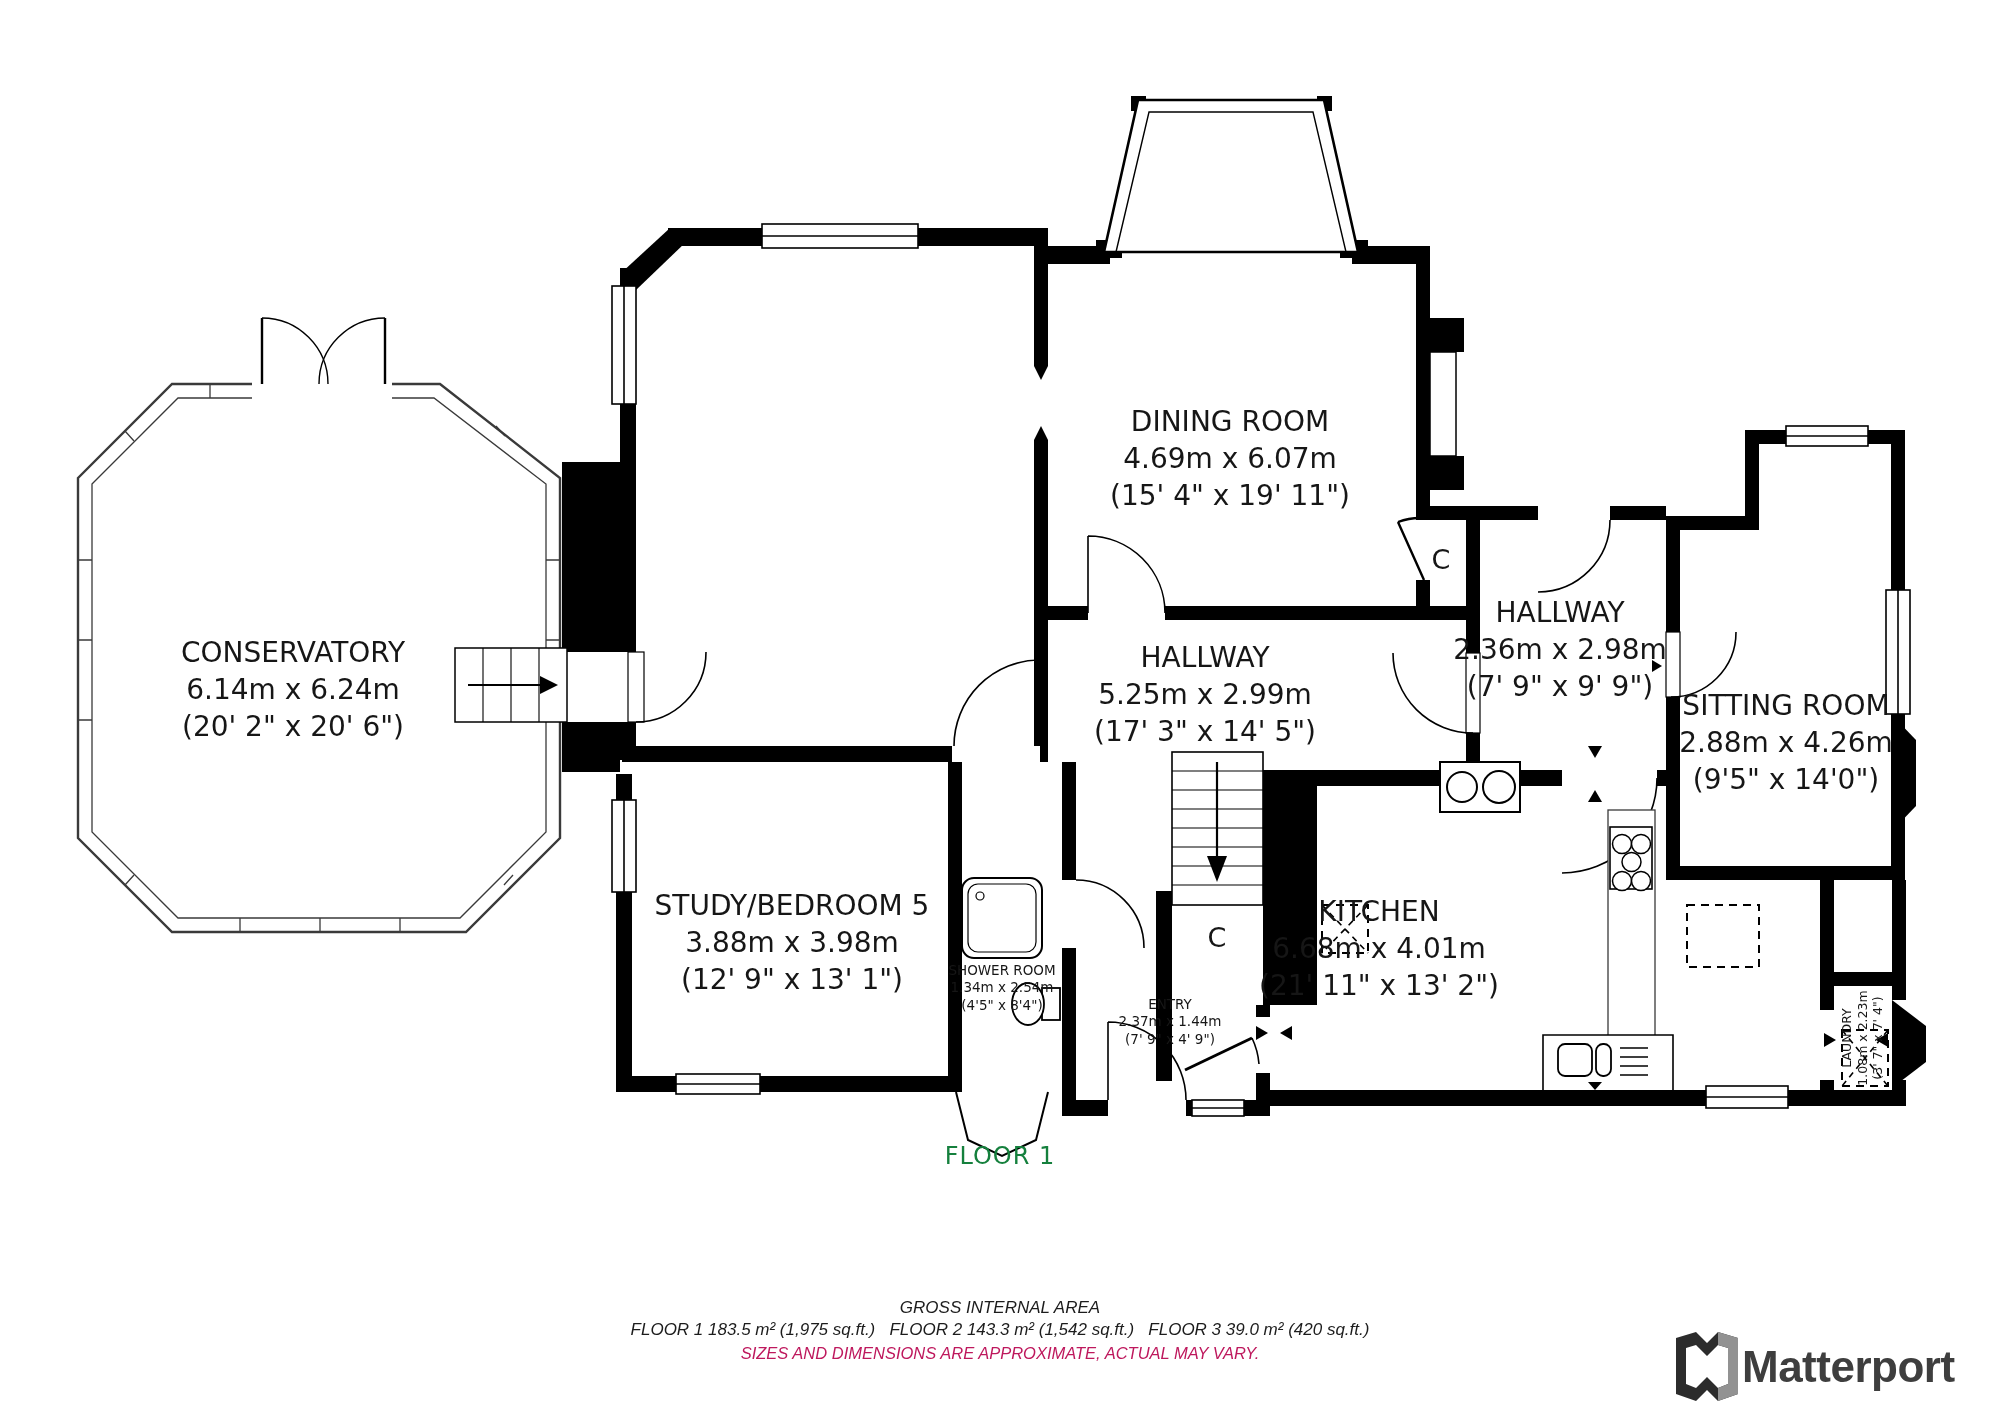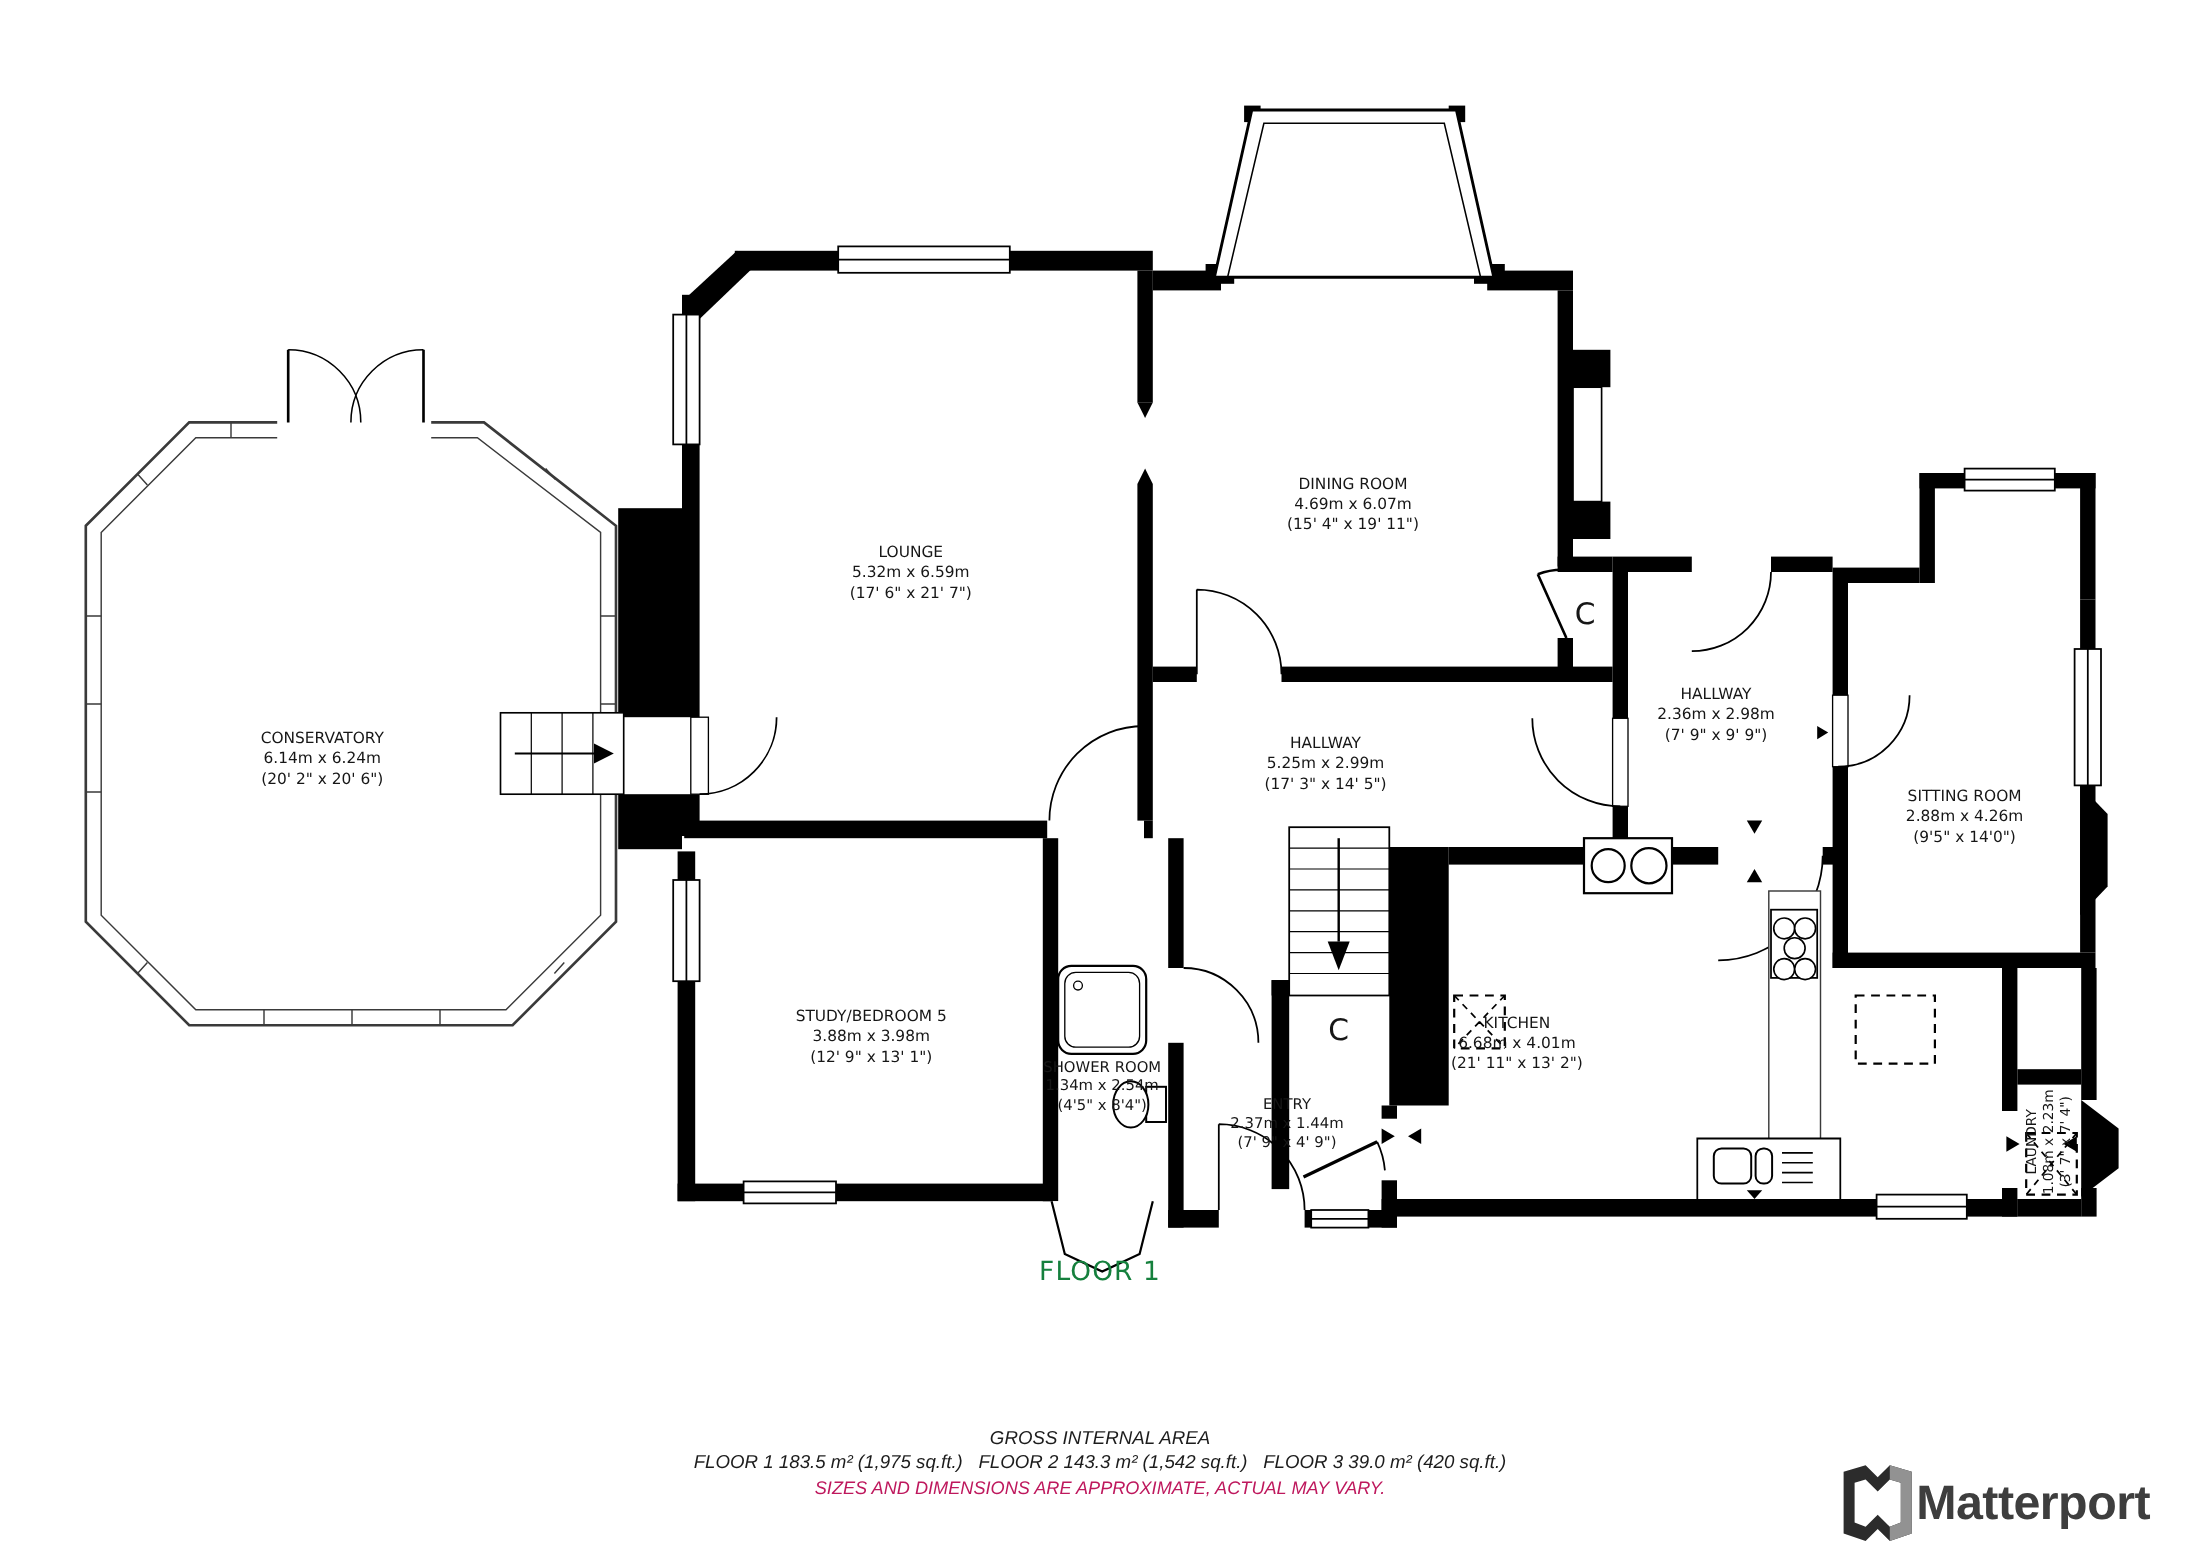--- a/index.html
+++ b/index.html
@@ -1,20 +1,20 @@
 <!DOCTYPE html>
 <html><head>
 <meta charset="utf-8">
 <style>
   html,body{margin:0;padding:0;background:#ffffff;}
   #page{position:relative;width:2000px;height:1414px;background:#fff;overflow:hidden;
         font-family:"DejaVu Sans",sans-serif;color:#1a1a1a;}
   #plan-svg{position:absolute;left:0;top:0;}
   .rlabel{position:absolute;transform:translate(-50%,-50%);text-align:center;
-          line-height:1.32;white-space:nowrap;font-size:14px;color:#161616;z-index:5;}
+          line-height:1.32;white-space:nowrap;font-size:28px;color:#161616;z-index:5;}
   .rlabel.small{font-size:13.5px;line-height:1.28;}
   .rlabel.tiny{font-size:12.5px;line-height:1.25;}
   .rlabel.rot{transform:translate(-50%,-50%) rotate(-90deg);}
   .clabel{position:absolute;transform:translate(-50%,-50%);font-size:27px;color:#161616;z-index:5;}
   #floor-title{position:absolute;left:1000px;top:1156px;transform:translate(-50%,-50%);
                font-size:24px;letter-spacing:1px;color:#15803d;z-index:5;}
   #footer{position:absolute;left:1000px;top:1296px;transform:translateX(-50%);width:800px;
           text-align:center;font-family:"Liberation Sans",sans-serif;font-size:17px;
           color:#1c1c1c;z-index:5;font-style:italic;}
   #footer p{margin:1px 0;line-height:21px;white-space:pre-wrap;}
@@ -252,25 +252,20 @@
 
   <path d="M956 1092 L968 1140 L1002 1156 L1036 1140 L1048 1092" fill="#fff" stroke="#000" stroke-width="2"></path>
 </svg>
 
 <div class="rlabel" style="left:293px;top:690px;">
   <div>CONSERVATORY</div>
   <div>6.14m x 6.24m</div>
   <div>(20' 2" x 20' 6")</div>
 </div>
 
-<div class="rlabel" style="left:828px;top:521px;">
-  <div>LOUNGE</div>
-  <div>5.32m x 6.59m</div>
-  <div>(17' 6" x 21' 7")</div>
-</div>
 
 <div class="rlabel" style="left:1230px;top:459px;">
   <div>DINING ROOM</div>
   <div>4.69m x 6.07m</div>
   <div>(15' 4" x 19' 11")</div>
 </div>
 
 <div class="rlabel" style="left:1205px;top:695px;">
   <div>HALLWAY</div>
   <div>5.25m x 2.99m</div>

